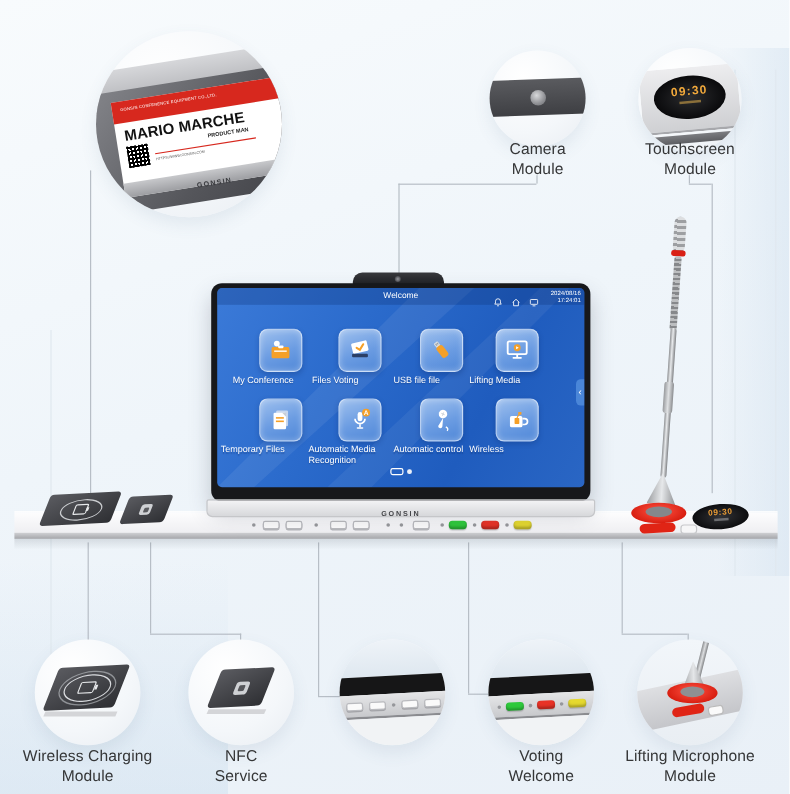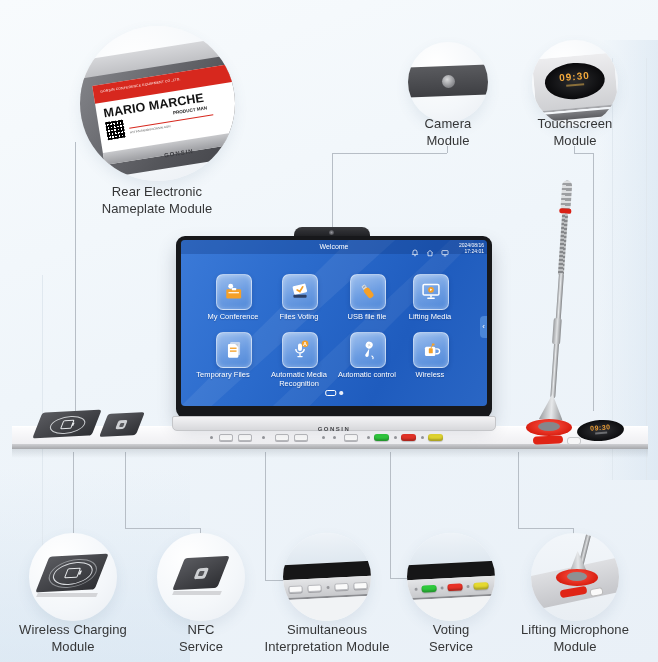--- a/index.html
+++ b/index.html
@@ -25,21 +25,21 @@
             box-shadow:0 1px 0 rgba(120,120,125,0.5);}
   .btn-dot{width:3px;height:3px;border-radius:50%;background:#96979b;}
   .btn-col{width:15px;height:7px;border-radius:3px;box-shadow:inset 0 -2px 2px rgba(0,0,0,0.25),0 1px 1px rgba(0,0,0,0.2);}
   
   .tile{position:absolute;width:34px;height:34px;border-radius:7px;
         background:linear-gradient(160deg,#9ec0ee 0%,#6b9ce2 55%,#5088d8 100%);
         border:1px solid rgba(255,255,255,0.55);
         box-shadow:inset 0 0 5px rgba(255,255,255,0.35),0 2px 4px rgba(10,40,100,0.25);
         display:flex;align-items:center;justify-content:center;}
   .tile svg{width:22px;height:22px;}
-  .tile-label{position:absolute;width:78px;text-align:center;font-size:7.5px;line-height:1.2;
+  .tile-label{position:absolute;width:78px;text-align:left;font-size:7.5px;line-height:1.2;
               color:#fff;text-shadow:0 1px 1px rgba(10,40,100,0.4);}
 </style>
 </head>
 <body>
 
 <div id="stage">
 
   <div class="bg-wash" style="left:598px;top:40px;width:60px;height:440px;background:linear-gradient(90deg,rgba(255,255,255,0),rgba(213,227,240,0.55));"></div>
   <div class="bg-wash" style="left:0;top:468px;width:190px;height:194px;background:linear-gradient(180deg,rgba(255,255,255,0),rgba(204,222,238,0.45));"></div>
   <div class="bg-line" style="left:42px;top:275px;height:290px;"></div>
@@ -265,22 +265,20 @@
         <div class="abs" style="left:7px;top:38px;width:18px;height:18px;background-color:#fff;
                     background-image:repeating-linear-gradient(0deg,#000 0 1.6px,transparent 1.6px 3.2px),repeating-linear-gradient(90deg,#000 0 1.6px,#fff 1.6px 3.2px);"></div>
         <div class="abs" style="left:30px;top:47px;width:85px;height:0.8px;background:#d7281e;"></div>
         <div class="abs" style="left:30px;top:50px;font-size:3px;color:#555;white-space:nowrap;">HTTPS://WWW.GONSIN.COM</div>
         <div class="abs" style="left:0;bottom:0;width:100%;height:12px;background:linear-gradient(#c7c8cb,#9d9ea2);text-align:center;">
           <span style="font-size:6px;font-weight:bold;color:#3b3c40;letter-spacing:1px;line-height:12px;">GONSIN</span>
         </div>
       </div>
     </div>
   </div>
-  <div class="mod-label" style="left:72px;top:184px;">Rear Electronic
-Nameplate Module</div>
 
   <div class="circle" style="left:408px;top:42px;width:80px;height:80px;">
     <div class="abs" style="left:-8px;top:24px;width:96px;height:30px;background:linear-gradient(#5a5b5f,#3e3f43);transform:rotate(-2deg);"></div>
     <div class="abs" style="left:34px;top:33px;width:13px;height:13px;border-radius:50%;background:radial-gradient(circle at 40% 35%,#d8d9db,#8f9094 60%,#696a6e);"></div>
   </div>
   <div class="mod-label" style="left:363px;top:116px;">Camera
 Module</div>
 
   <div class="circle" style="left:532px;top:40px;width:86px;height:86px;">
     <div class="abs" style="left:2px;top:16px;width:82px;height:52px;transform:rotate(-5deg);border-radius:6px;
@@ -326,41 +324,39 @@
         <span class="btn-pill"></span>
         <span class="btn-pill"></span>
         <span class="btn-dot"></span>
         <span class="btn-pill"></span>
         <span class="btn-pill"></span>
       </div>
       <div class="abs" style="left:0;top:63px;width:100%;height:2px;background:#8b8c90;"></div>
       <div class="abs" style="left:0;top:65px;width:100%;height:23px;background:#f1f3f5;"></div>
     </div>
   </div>
-  <div class="mod-label" style="left:242px;top:622px;">Simultaneous
-Interpretation Module</div>
 
   <div class="circle" style="left:407px;top:533px;width:88px;height:88px;background:#f6f9fc;">
     <div class="abs" style="left:-10px;top:0;width:108px;height:88px;transform:rotate(-3deg);">
       <div class="abs" style="left:0;top:0;width:100%;height:30px;background:linear-gradient(#eef3f8,#dfe8f0);"></div>
       <div class="abs" style="left:0;top:30px;width:100%;height:15px;background:#161617;"></div>
       <div class="abs" style="left:0;top:45px;width:100%;height:18px;background:linear-gradient(#e4e5e7,#c8c9cc);display:flex;align-items:center;justify-content:center;gap:4px;">
         <span class="btn-dot"></span>
         <span class="btn-col" style="background:#2fc93c;"></span>
         <span class="btn-dot"></span>
         <span class="btn-col" style="background:#e83226;"></span>
         <span class="btn-dot"></span>
         <span class="btn-col" style="background:#e5d92f;"></span>
       </div>
       <div class="abs" style="left:0;top:63px;width:100%;height:2px;background:#8b8c90;"></div>
       <div class="abs" style="left:0;top:65px;width:100%;height:23px;background:#f1f3f5;"></div>
     </div>
   </div>
   <div class="mod-label" style="left:366px;top:622px;">Voting
-Service</div>
+Welcome</div>
 
   <div class="circle" style="left:531px;top:533px;width:88px;height:88px;background:linear-gradient(#f2f6fa,#e9eef3);">
     <div class="abs" style="left:-12px;top:34px;width:112px;height:34px;background:linear-gradient(#dedfe2,#c5c6ca);transform:rotate(-12deg);"></div>
     <div class="abs" style="left:52px;top:-4px;width:5px;height:36px;background:linear-gradient(90deg,#8a8c8f,#dcdee0,#7f8184);transform:rotate(14deg);"></div>
     <div class="abs" style="left:37px;top:18px;width:20px;height:24px;clip-path:polygon(50% 0,100% 100%,0 100%);background:linear-gradient(90deg,#9fa1a4,#e4e6e8,#95979a);transform:rotate(-2deg);"></div>
     <div class="abs" style="left:25px;top:36px;width:42px;height:17px;border-radius:50%;background:radial-gradient(ellipse at 50% 40%,#ff5445,#d81e10 72%);"></div>
     <div class="abs" style="left:36px;top:39px;width:20px;height:9px;border-radius:50%;background:#8e9093;"></div>
     <div class="abs" style="left:29px;top:55px;width:27px;height:8px;border-radius:4px;background:#e02415;transform:rotate(-10deg);"></div>
     <div class="abs" style="left:59px;top:55px;width:11px;height:6px;border-radius:3px;background:#fafafa;border:1px solid #bbb;transform:rotate(-10deg);"></div>
   </div>

